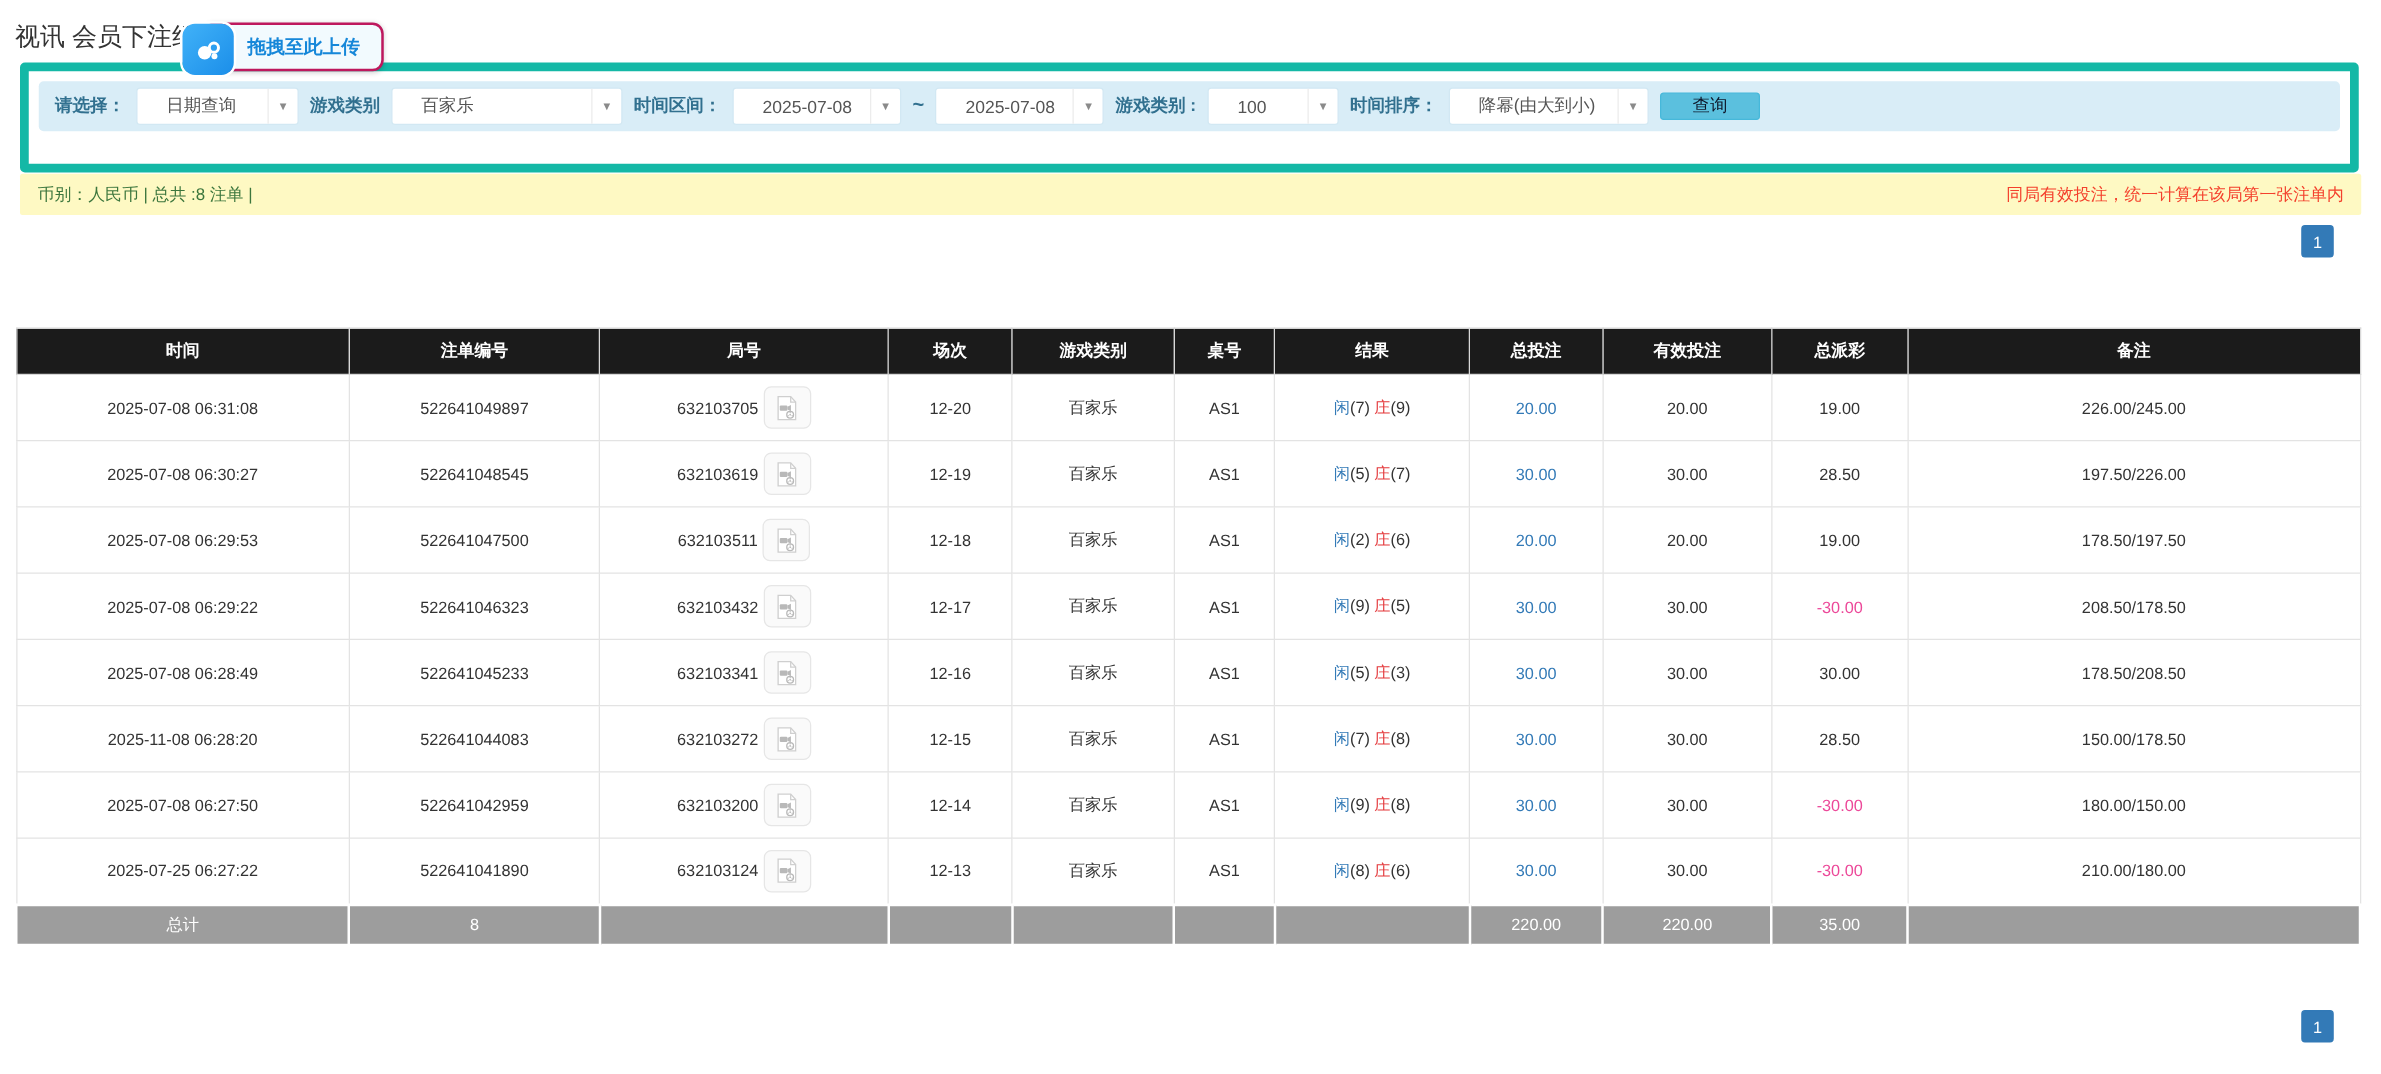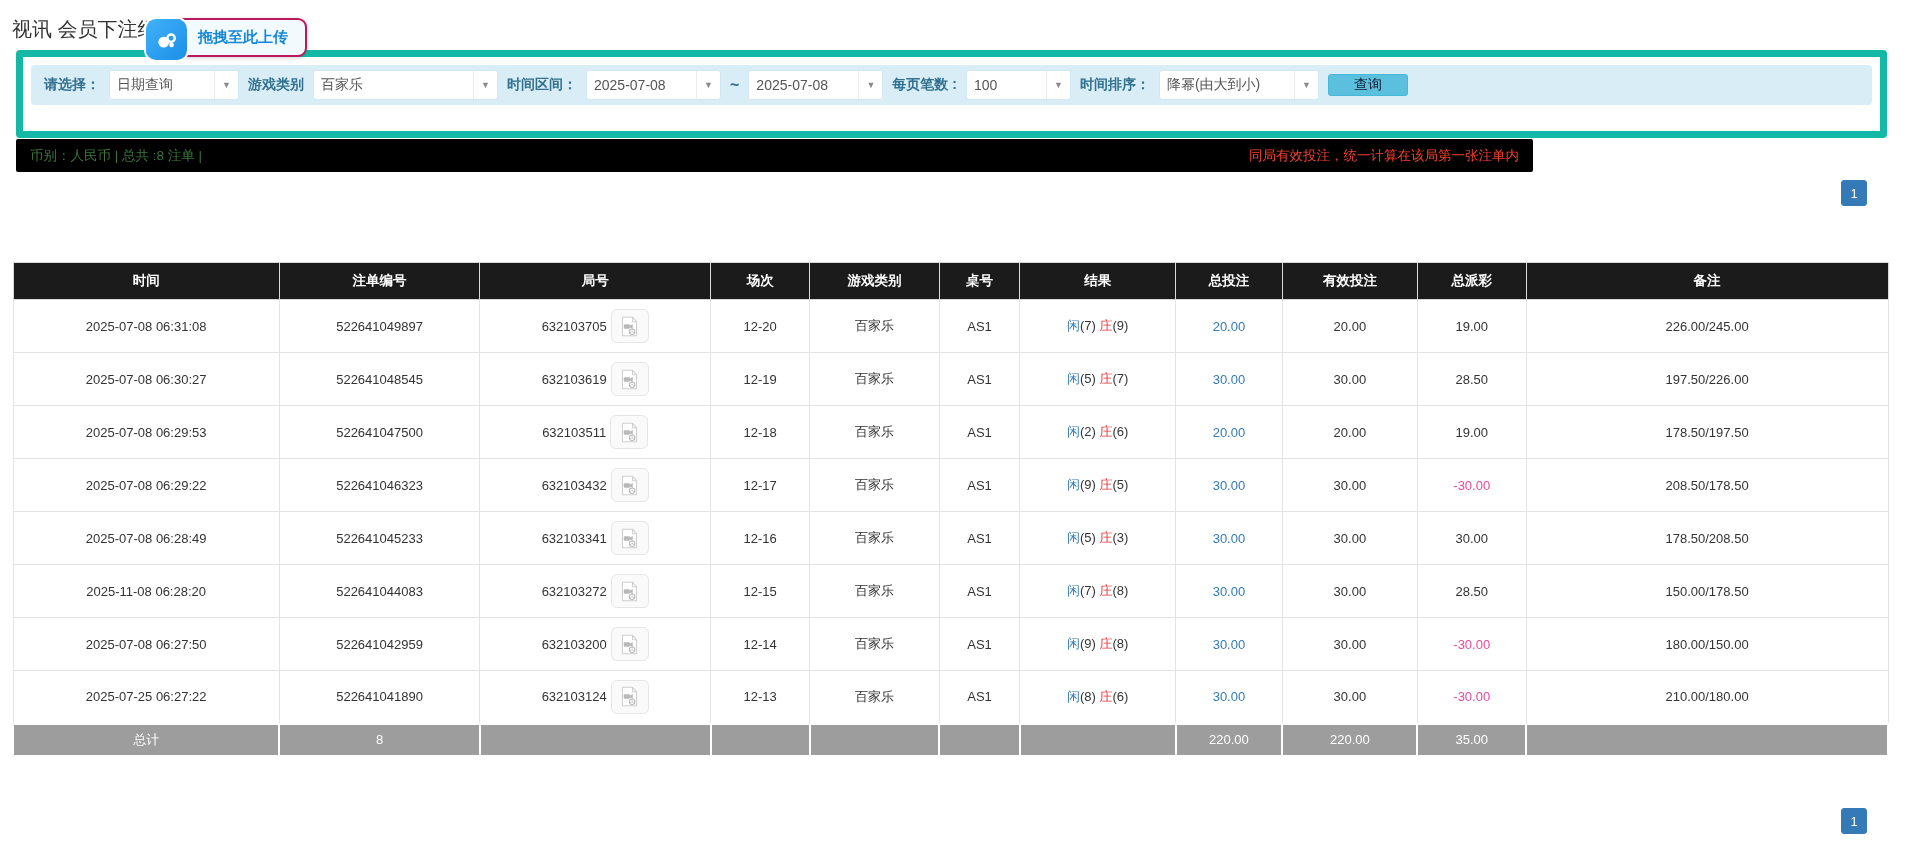--- a/index.html
+++ b/index.html
@@ -17,28 +17,28 @@
   .upload-icon{position:absolute;left:0;top:1px;width:41px;height:41px;border-radius:10px;
     background:linear-gradient(135deg,#41b2f8,#1b8ee9);display:flex;align-items:center;justify-content:center;
     box-shadow:0 0 0 2px #fff}
   
   .panel{position:absolute;left:16px;top:50px;width:1871px;height:88px;border:7px solid #14b8a6;border-radius:4px;background:#fff;box-sizing:border-box}
   .filter-bar{position:absolute;left:8px;top:8px;right:8px;height:40px;background:#d9edf7;border-radius:4px;
     display:flex;align-items:center;padding:0 13px;gap:9px;box-sizing:border-box}
   .flt-label{font-weight:700;color:#31708f;font-size:14px;white-space:nowrap}
   .sel{height:30px;background:#fff;border:1px solid #d2e8f3;border-radius:3px;display:flex;align-items:stretch;
     font-size:14px;color:#555;cursor:pointer;box-sizing:border-box}
-  .sel .txt{padding:0 7px;display:flex;align-items:center;white-space:nowrap;overflow:hidden;flex:1}
+  .sel .txt{padding:0 23px;display:flex;align-items:center;white-space:nowrap;overflow:hidden;flex:1}
   .sel .arr{width:23px;display:flex;align-items:center;justify-content:center;color:#8a8a8a;font-size:9px;border-left:1px solid #ececec}
   .w130{width:130px}.w185{width:185px}.w135{width:135px}.w105{width:105px}.w160{width:160px}
   .tilde{color:#31708f;font-weight:700}
   .query-btn{height:22px;padding:0 25px;background:#5bc0de;border:1px solid #46b8da;color:#0f172a;border-radius:3px;
     font-size:14px;cursor:pointer;font-family:inherit}
   
-  .summary-bar{position:absolute;left:16px;top:139px;width:1517px;height:33px;background:#000000;border-radius:2px;
+  .summary-bar{position:absolute;left:16px;top:139px;width:1873px;height:33px;background:#fef9c3;border-radius:2px;
     display:flex;align-items:center;justify-content:space-between;padding:0 14px;box-sizing:border-box;font-size:13.5px}
   .summary-left{color:#3c763d}
   .summary-right{color:#f4402c}
   
   .pager{position:absolute;right:38px}
   .pager.top{top:180px}
   .pager.bottom{top:808px}
   .page-btn{min-width:26px;height:26px;background:#337ab7;border:1px solid #337ab7;color:#fff;border-radius:3px;
     font-size:13px;cursor:pointer;font-family:inherit}
   
@@ -85,21 +85,21 @@
     <span class="flt-label">时间区间：</span>
     <div class="sel w135">
       <span class="txt">2025-07-08</span>
       <span class="arr">▼</span>
     </div>
     <span class="tilde">~</span>
     <div class="sel w135">
       <span class="txt">2025-07-08</span>
       <span class="arr">▼</span>
     </div>
-    <span class="flt-label">每页笔数 :</span>
+    <span class="flt-label">游戏类别 :</span>
     <div class="sel w105">
       <span class="txt">100</span>
       <span class="arr">▼</span>
     </div>
     <span class="flt-label">时间排序：</span>
     <div class="sel w160">
       <span class="txt">降幂(由大到小)</span>
       <span class="arr">▼</span>
     </div>
     <button class="query-btn">查询</button>

